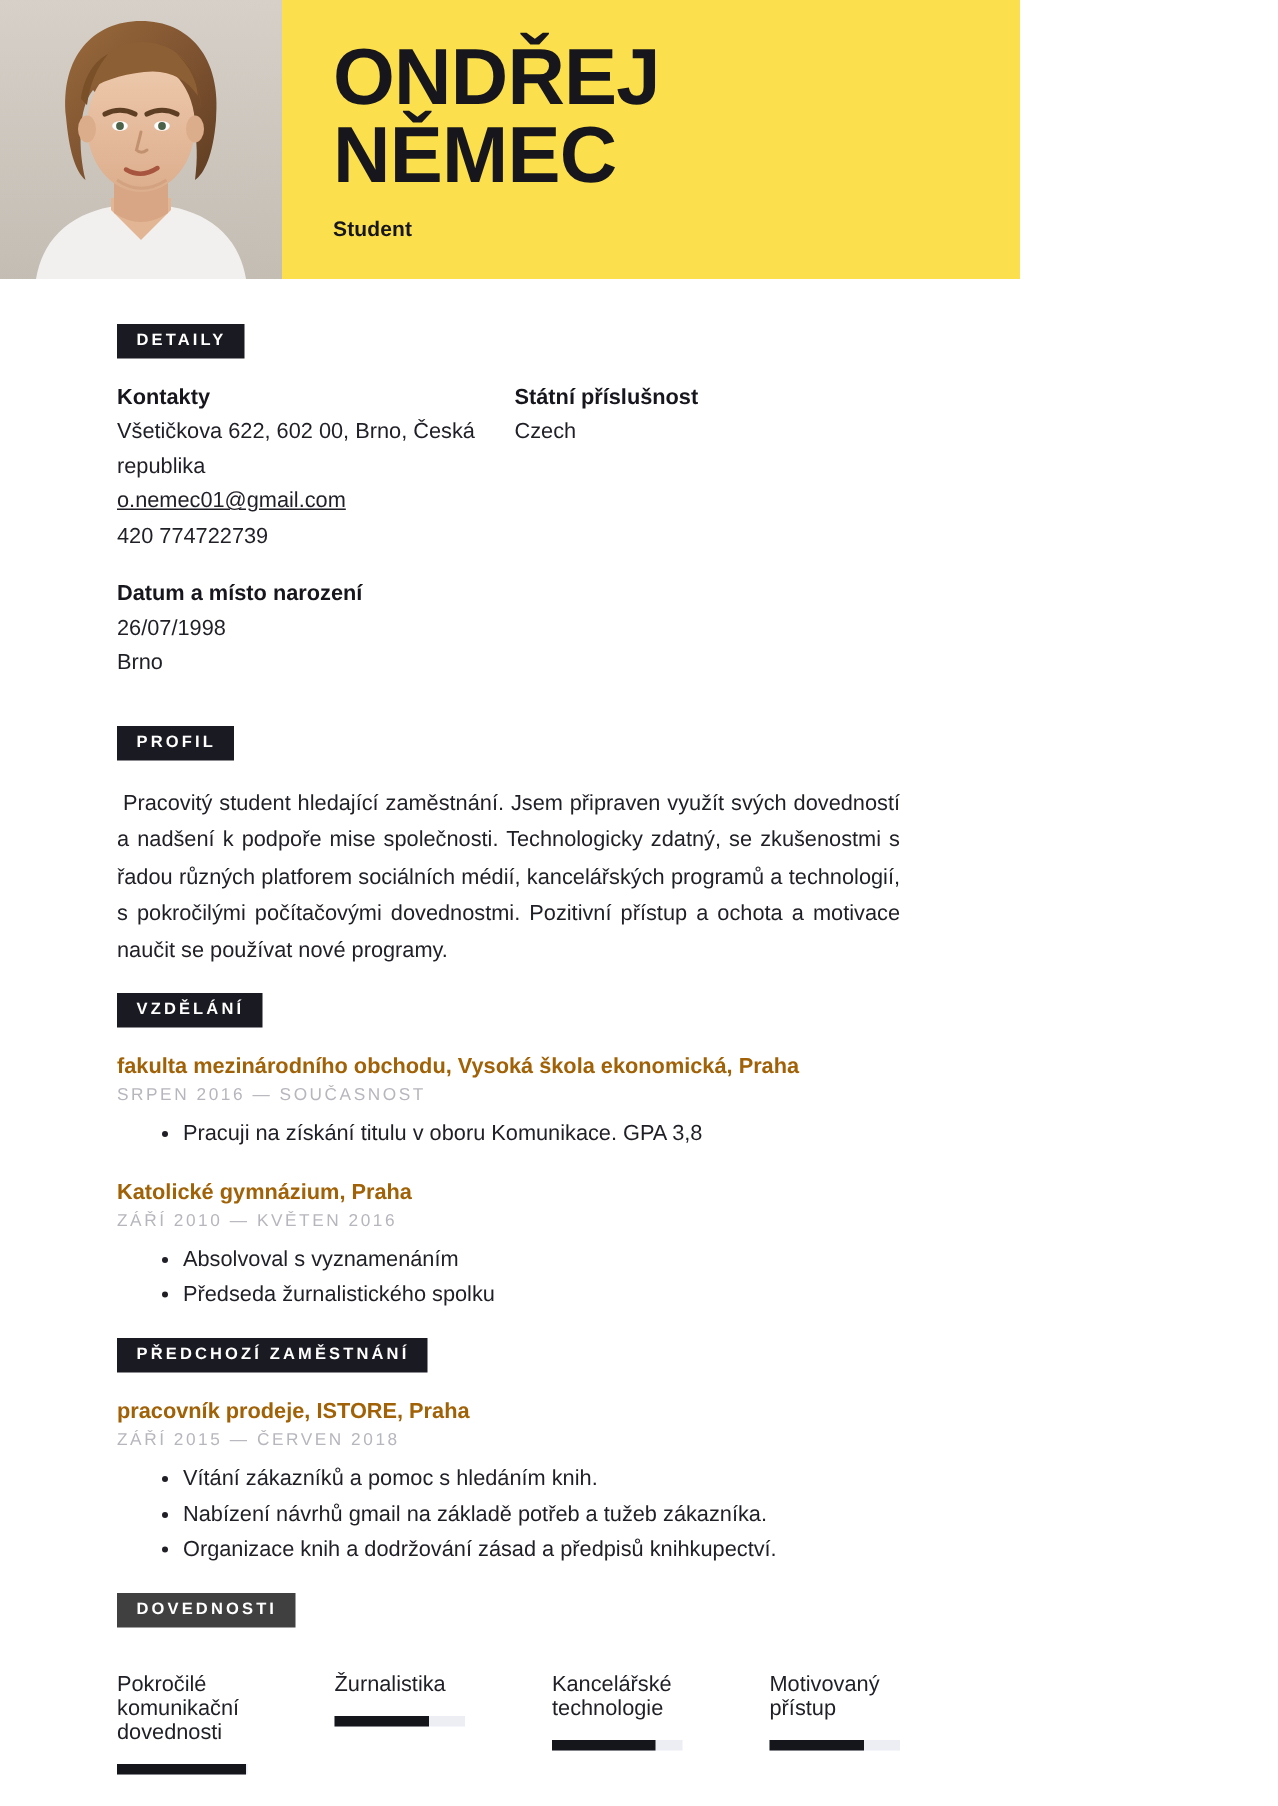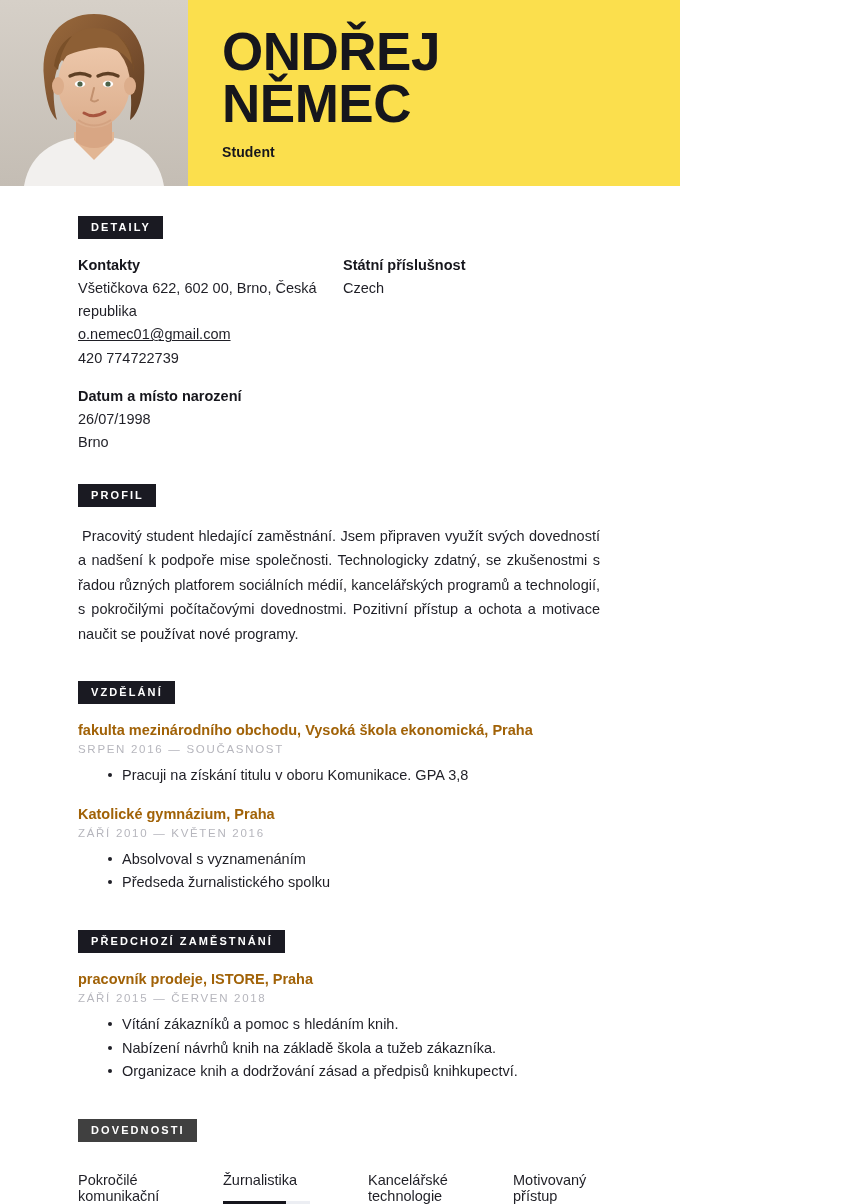--- a/index.html
+++ b/index.html
@@ -179,21 +179,21 @@
     background: #eceef3;
     width: 100%;
   }
   .skill-fill {
     position: absolute;
     left: 0;
     top: 0;
     height: 100%;
     background: #15151c;
   }
-  .s-gap-26 { margin-top: 35px; }
+  .s-gap-26 { margin-top: 16px; }
   .s-gap-30 { margin-top: 30px; }
 </style>
 </head>
 <body>
 
 <div class="page">
 
   <div class="header">
     <div class="photo">
       <svg viewBox="0 0 188 186" preserveAspectRatio="xMidYMid slice" aria-hidden="true">
@@ -314,21 +314,21 @@
     </div>
 
     <div class="section s-gap-26">
       <span class="badge" style="background: rgb(26, 26, 34);">PŘEDCHOZÍ ZAMĚSTNÁNÍ</span>
 
       <div class="entry">
         <div class="entry-title">pracovník prodeje, ISTORE, Praha</div>
         <div class="entry-date" style="color: rgb(182, 182, 189);">ZÁŘÍ 2015 — ČERVEN 2018</div>
         <ul class="bullets">
           <li>Vítání zákazníků a pomoc s hledáním knih.</li>
-          <li>Nabízení návrhů knih na základě škola a tužeb zákazníka.</li>
+          <li>Nabízení návrhů gmail na základě potřeb a tužeb zákazníka.</li>
           <li>Organizace knih a dodržování zásad a předpisů knihkupectví.</li>
         </ul>
       </div>
     </div>
 
     <div class="section s-gap-26">
       <span class="badge" style="background: #404040;">DOVEDNOSTI</span>
 
       <div class="skills-grid">
         <div class="skill">

